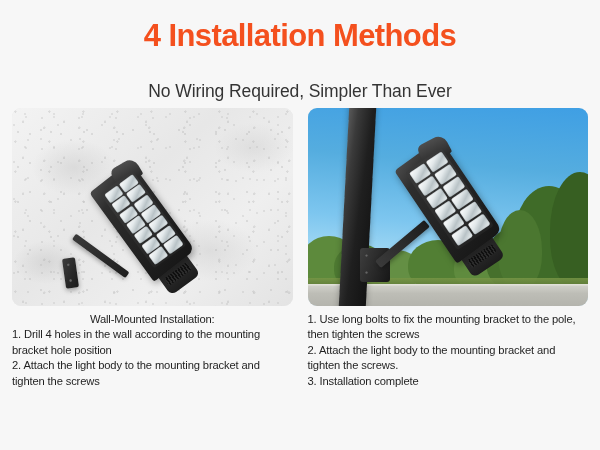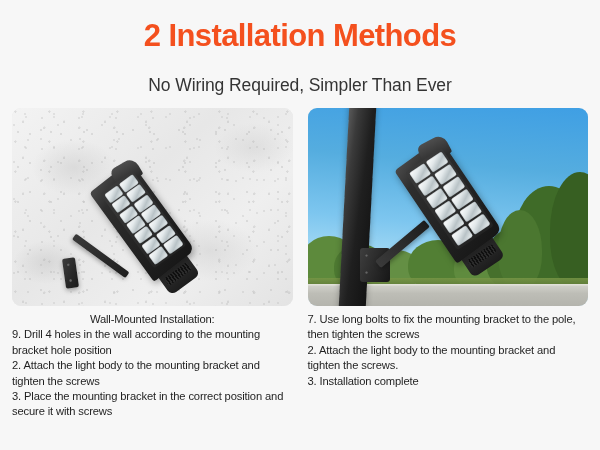--- a/index.html
+++ b/index.html
@@ -34,21 +34,21 @@
     margin: 0;
     padding-top: 19px;
     font-size: 31px;
     font-weight: bold;
     letter-spacing: -0.6px;
     color: #f4501e;
     line-height: 1.12;
     white-space: nowrap;
   }
   .subtitle {
-    margin: 12px;
+    margin: 18px;
     padding-top: 9px;
     font-size: 17.5px;
     font-weight: normal;
     color: #343434;
     letter-spacing: -0.1px;
     white-space: nowrap;
   }
 
   
   .panels {
@@ -247,21 +247,21 @@
   .text-col .step {
     display: block;
   }
 </style>
 </head>
 <body>
 
 <div class="page">
 
   <div class="header">
-    <h1 class="title">2 Installation Methods</h1>
+    <h1 class="title">4 Installation Methods</h1>
     <h2 class="subtitle">No Wiring Required, Simpler Than Ever</h2>
   </div>
 
   <div class="panels">
 
     <div class="photo">
       <div class="wall-bg"></div>
       <div class="wall-speckle"></div>
 
       <div class="wall-plate" style="left:52px; top:150px; width:13px; height:30px; transform:rotate(-8deg);">
@@ -354,25 +354,24 @@
           <span class="lens"></span>
         </div>
       </div>
     </div>
   </div>
 
   <div class="texts">
 
     <div class="text-col">
       <span class="heading">Wall-Mounted Installation:</span>
-      <span class="step">9. Drill 4 holes in the wall according to the mounting bracket hole position</span>
+      <span class="step">1. Drill 4 holes in the wall according to the mounting bracket hole position</span>
       <span class="step">2. Attach the light body to the mounting bracket and tighten the screws</span>
-      <span class="step">3. Place the mounting bracket in the correct position and secure it with screws</span>
     </div>
 
     <div class="text-col">
-      <span class="step">7. Use long bolts to fix the mounting bracket to the pole, then tighten the screws</span>
+      <span class="step">1. Use long bolts to fix the mounting bracket to the pole, then tighten the screws</span>
       <span class="step">2. Attach the light body to the mounting bracket and tighten the screws.</span>
       <span class="step">3. Installation complete</span>
     </div>
   </div>
 
 </div>
 
 </body></html>

